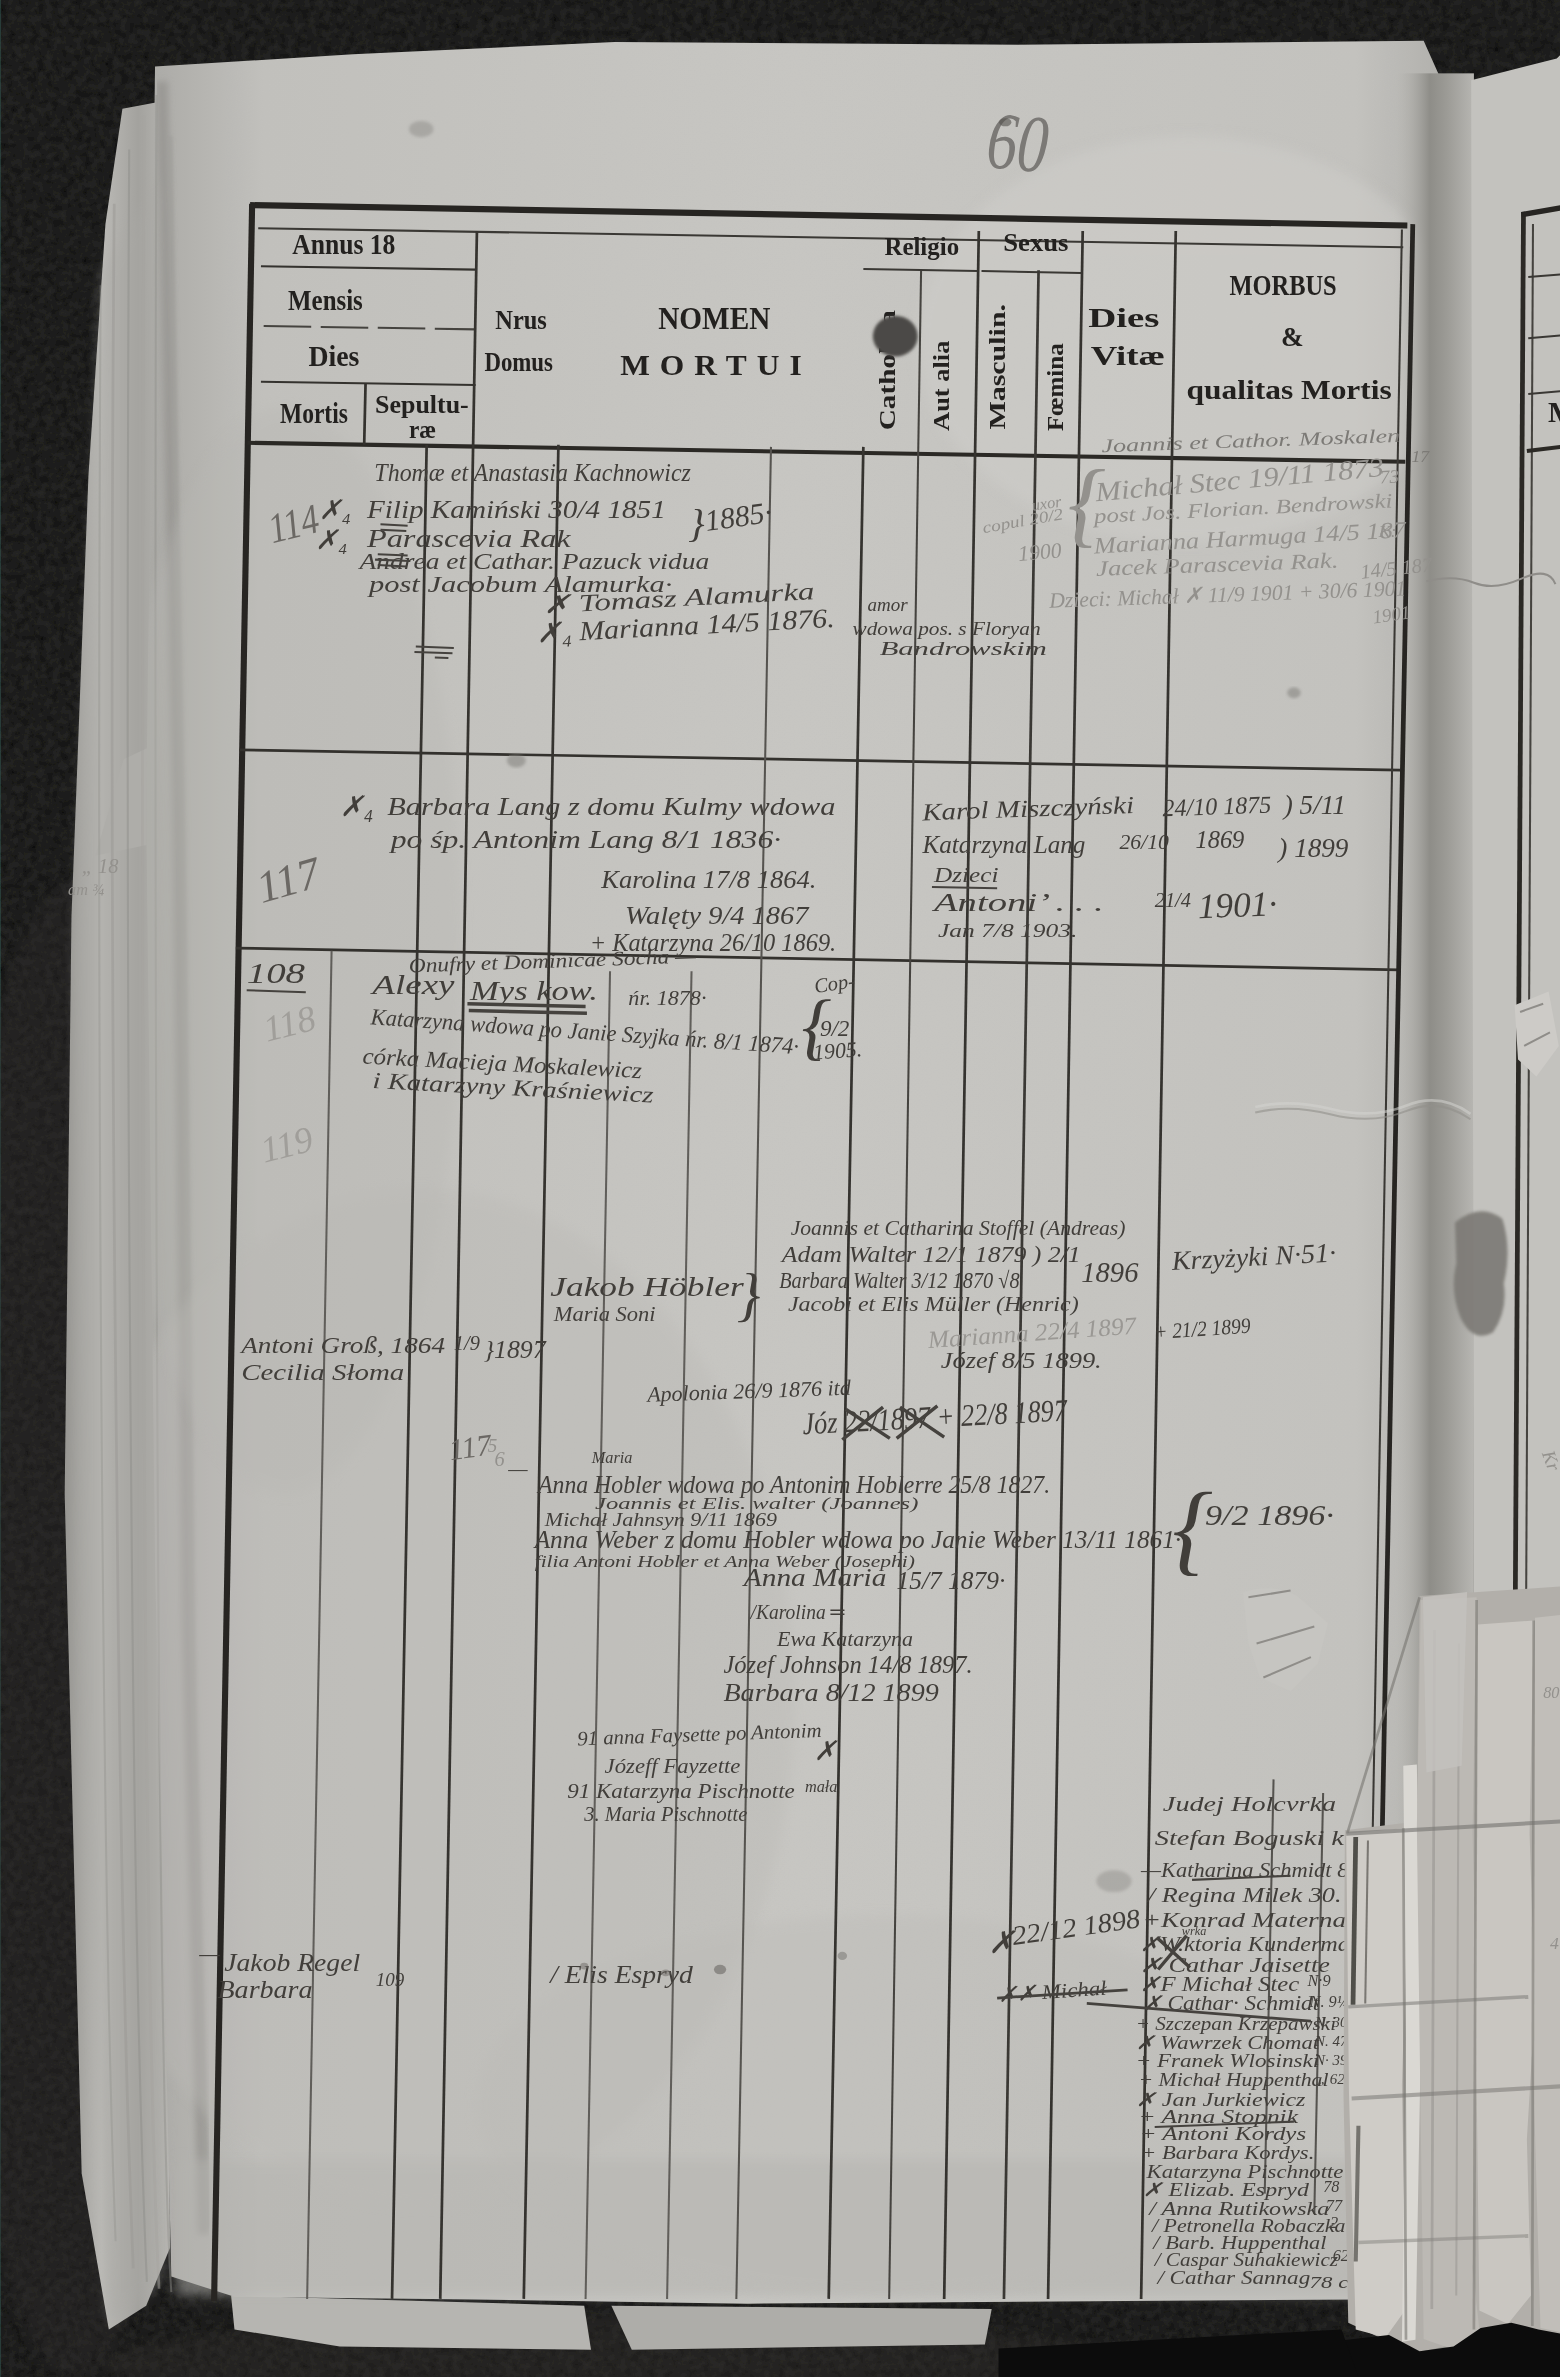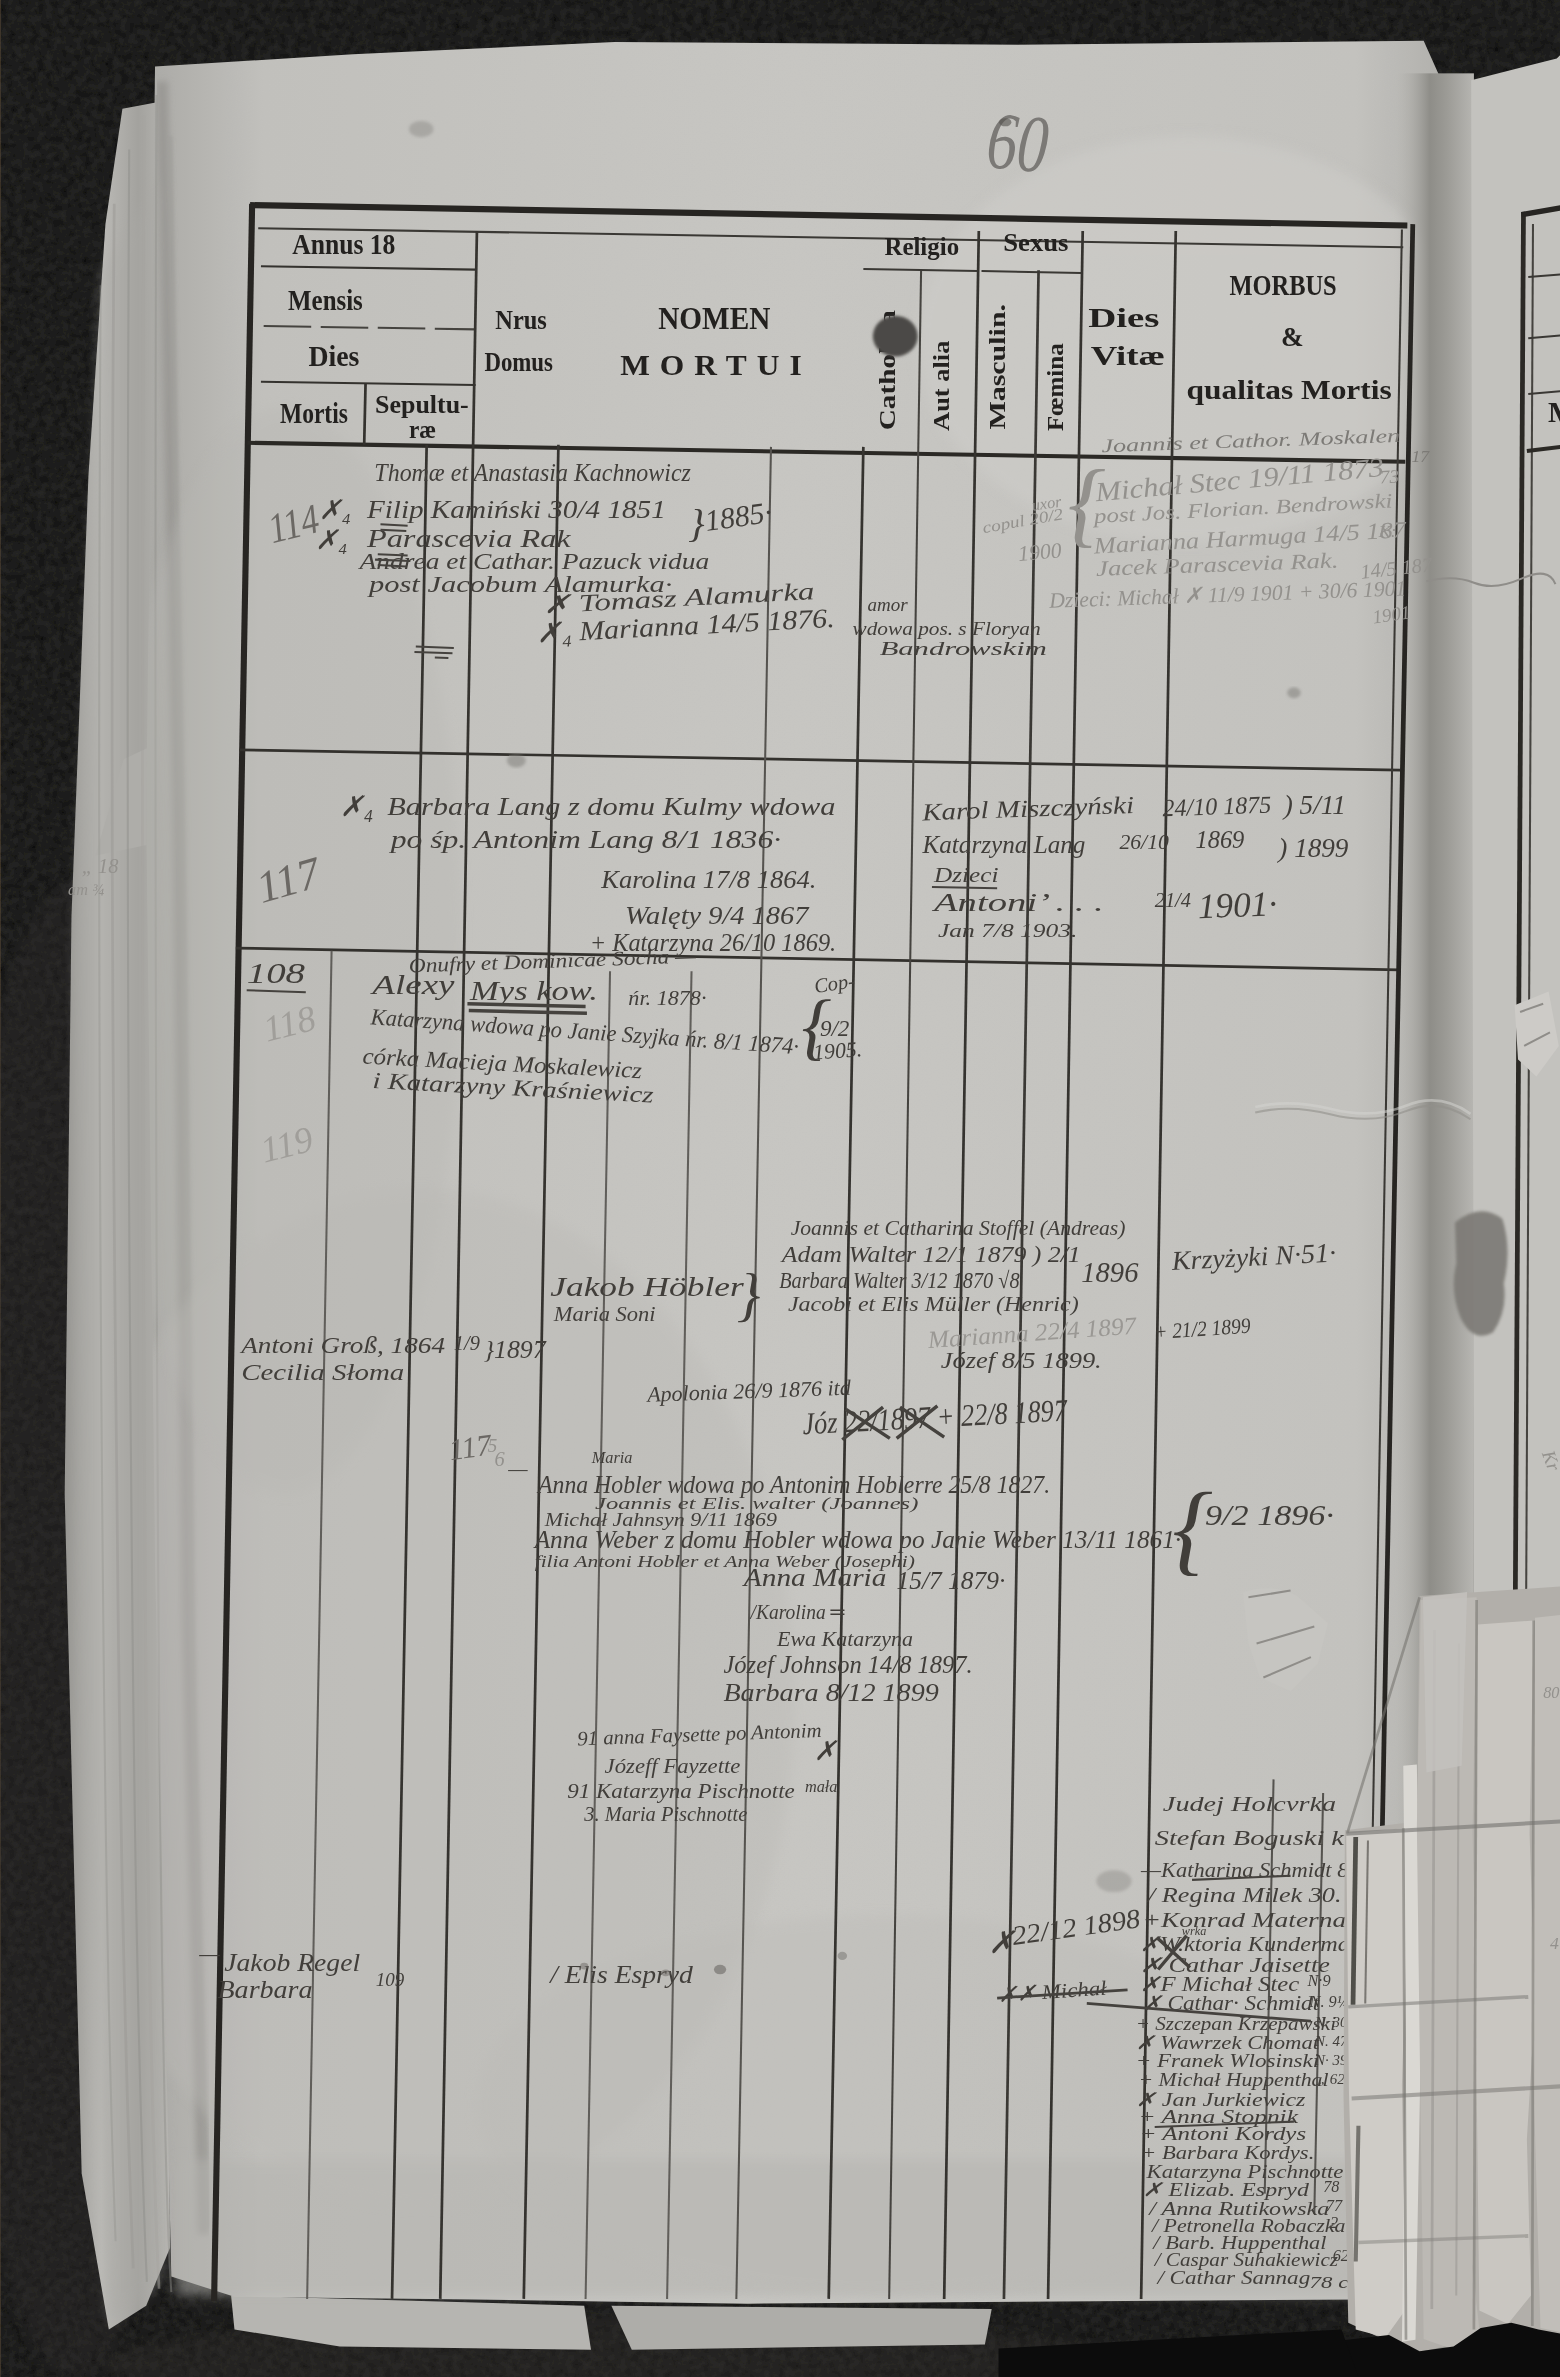--- a/index.html
+++ b/index.html
@@ -1,16 +1,16 @@
 <!DOCTYPE html>
 <html style="font-size:11px"><head>
 <meta charset="utf-8">
 <style>
 html,body{margin:0;padding:0;background:#0c0c0c;}
-#scene{position:relative;width:1561px;height:2377px;overflow:hidden;background:#fdba74;}
+#scene{position:relative;width:1561px;height:2377px;overflow:hidden;background:#5eead4;}
 svg{display:block;}
 text{font-family:"Liberation Serif",serif;}
 .hd{font-weight:bold;fill:#23211f;}
 .hw{font-style:italic;fill:#413e3a;}
 .pc{font-style:italic;fill:#93918d;}
 .pc2{font-style:italic;fill:#6b6864;}
 .pc3{font-style:italic;fill:#7c7a76;}
 .pc4{font-style:italic;fill:#a09e9a;}
 .pc5{font-style:italic;fill:#9a9894;}
 </style>

